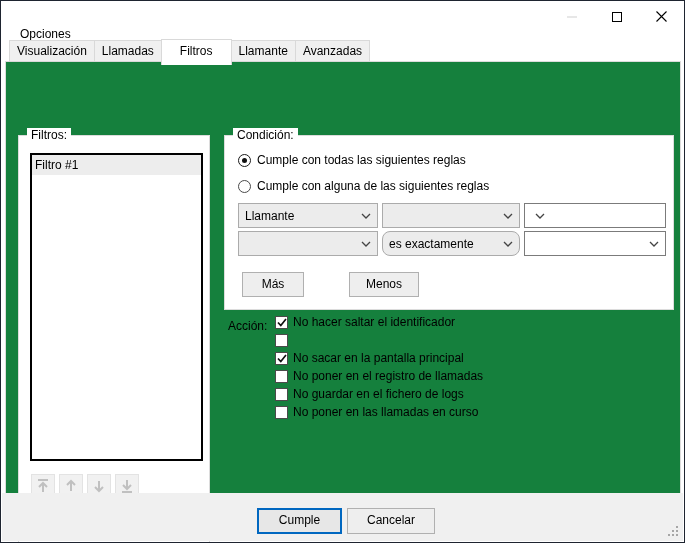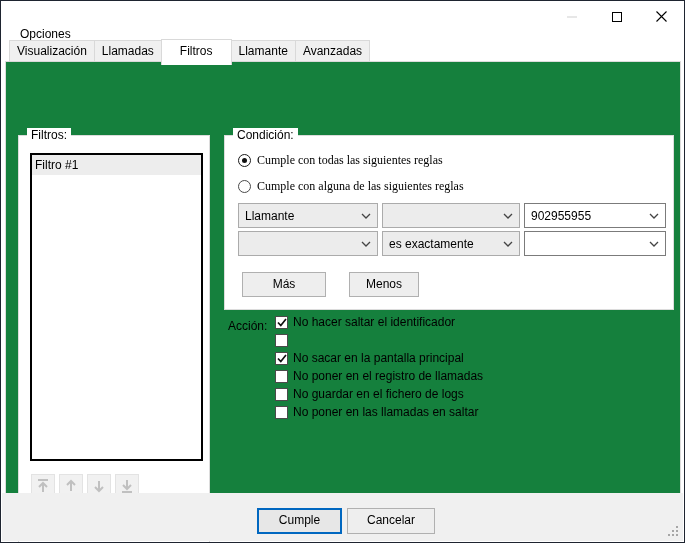--- a/index.html
+++ b/index.html
@@ -52,33 +52,33 @@
   
   .order-row { position: absolute; left: 12px; top: 338px; display: flex; gap: 4px; }
   .btn-sq { width: 24px; height: 24px; display: flex; align-items: center; justify-content: center; }
   .btn-sq.disabled { background: #f1f1f1; border: 1px solid #e3e3e3; }
   .edit-row { position: absolute; left: 12px; top: 375px; display: flex; gap: 4px; align-items: center; }
   .btn-sq.enabled { background: #f5f5f5; border: 1px solid #a9a9a9; }
   .btn { background: #eeeeee; border: 1px solid #b0b0b0; text-align: center; }
   .btn-rename { width: 74px; height: 24px; line-height: 22px; }
 
   
-  .radio-row { position: absolute; display: flex; align-items: center; gap: 6px; height: 14px; font-family: Liberation Serif, serif; }
+  .radio-row { position: absolute; display: flex; align-items: flex-end; gap: 6px; height: 14px; }
   .radio { width: 13px; height: 13px; border: 1px solid #4a4a4a; border-radius: 50%; background: #fff; position: relative; flex: none; }
   .radio.checked { border-color: #1a1a1a; }
   .radio.checked::after { content: ""; position: absolute; left: 3px; top: 3px; width: 5px; height: 5px; border-radius: 50%; background: #111; }
 
   
   .combo { position: absolute; height: 25px; display: flex; align-items: center; padding: 0 6px; gap: 20px; }
   .combo-gray { background: #ececec; border: 1px solid #ababab; }
   .combo-white { background: #fff; border: 1px solid #7b7b7b; }
   .combo-text { flex: 1 1 auto; overflow: hidden; white-space: nowrap; }
   .combo .chev { flex: none; margin-left: 4px; }
 
-  .btn-more  { position: absolute; left: 17px;  top: 136px; width: 84px; height: 25px; line-height: 23px; }
+  .btn-more  { position: absolute; left: 17px;  top: 136px; width: 62px; height: 25px; line-height: 23px; }
   .btn-less  { position: absolute; left: 124px; top: 136px; width: 70px; height: 25px; line-height: 23px; }
 
   
   .action-label { position: absolute; left: 222px; top: 257px; }
   .cb-col { position: absolute; left: 269px; top: 251px; display: flex; flex-direction: column; }
   .cb-row { display: flex; align-items: center; gap: 5px; height: 18px; }
   .cb { width: 13px; height: 13px; border: 1px solid #4a4a4a; background: #fff; display: flex; align-items: center; justify-content: center; flex: none; }
   .cb svg { display: none; }
   .cb.checked svg { display: block; }
 
@@ -193,33 +193,32 @@
             <path d="M1 1l4 4 4-4" fill="none" stroke="#444" stroke-width="1.3"></path>
           </svg>
       </div>
       <div class="combo combo-gray" style="left:157px; top:67px; width:138px;">
         <span class="combo-text"></span>
         <svg class="chev" width="10" height="6" viewBox="0 0 10 6">
             <path d="M1 1l4 4 4-4" fill="none" stroke="#444" stroke-width="1.3"></path>
           </svg>
       </div>
       <div class="combo combo-white" style="left:299px; top:67px; width:142px;">
-        <span class="combo-text">902955955</span>
         <svg class="chev" width="10" height="6" viewBox="0 0 10 6">
             <path d="M1 1l4 4 4-4" fill="none" stroke="#444" stroke-width="1.3"></path>
           </svg>
       </div>
 
       <div class="combo combo-gray" style="left:13px; top:95px; width:140px;">
         <span class="combo-text"></span>
         <svg class="chev" width="10" height="6" viewBox="0 0 10 6">
             <path d="M1 1l4 4 4-4" fill="none" stroke="#444" stroke-width="1.3"></path>
           </svg>
       </div>
-      <div class="combo combo-gray" style="left:157px; top:95px; width:138px;">
+      <div class="combo combo-gray" style="left:157px; top:95px; width:138px;border-radius:8px;">
         <span class="combo-text">es exactamente</span>
         <svg class="chev" width="10" height="6" viewBox="0 0 10 6">
             <path d="M1 1l4 4 4-4" fill="none" stroke="#444" stroke-width="1.3"></path>
           </svg>
       </div>
       <div class="combo combo-white" style="left:299px; top:95px; width:142px;">
         <span class="combo-text"></span>
         <svg class="chev" width="10" height="6" viewBox="0 0 10 6">
             <path d="M1 1l4 4 4-4" fill="none" stroke="#444" stroke-width="1.3"></path>
           </svg>
@@ -253,21 +252,21 @@
       <div class="cb-row">
         <span class="cb"></span>
         <span>No poner en el registro de llamadas</span>
       </div>
       <div class="cb-row">
         <span class="cb"></span>
         <span>No guardar en el fichero de logs</span>
       </div>
       <div class="cb-row">
         <span class="cb"></span>
-        <span>No poner en las llamadas en saltar</span>
+        <span>No poner en las llamadas en curso</span>
       </div>
     </div>
 
   </div>
 
   <div class="footer">
     <div class="btn btn-ok">Cumple</div>
     <div class="btn btn-cancel">Cancelar</div>
     <svg class="grip" width="12" height="12" viewBox="0 0 12 12">
       <rect x="9" y="1" width="2" height="2" fill="#a6a6a6"></rect>

